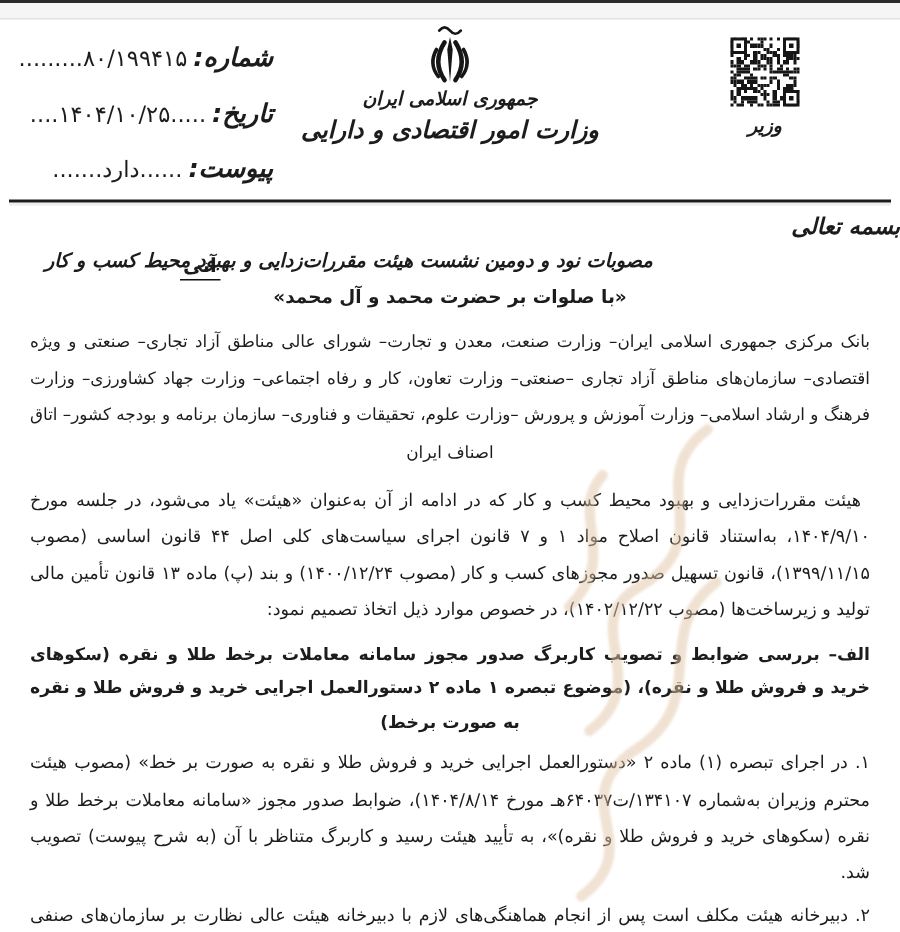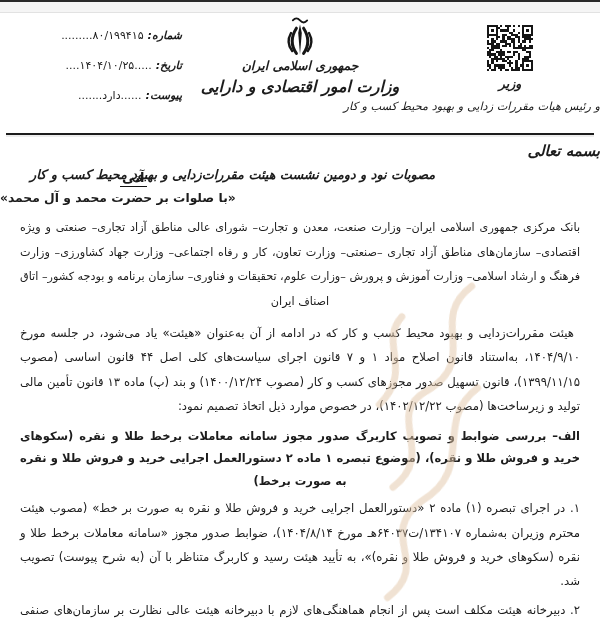--- a/index.html
+++ b/index.html
@@ -6,43 +6,43 @@
   .page{
     position:relative;width:600px;height:621px;background:#ffffff;
     font-family:"DejaVu Sans",sans-serif;color:#1c1c1c;direction:rtl;
     overflow:hidden;border-top:2px solid #2a2a2a;box-sizing:border-box;
   }
   .topband{height:10px;background:#f5f5f5;border-bottom:1px solid #e2e2e2;}
   
   .letterhead{position:relative;height:120px;}
   .meta{position:absolute;left:14px;top:16px;width:168px;}
   .meta-row{display:flex;align-items:baseline;gap:4px;margin-bottom:17px;}
-  .meta-label{font-size:11px;font-weight:bold;font-style:italic;white-space:nowrap;}
-  .meta-value{font-size:11px;letter-spacing:.4px;white-space:nowrap;text-align:right;}
+  .meta-label{font-size:17px;font-weight:bold;font-style:italic;white-space:nowrap;}
+  .meta-value{font-size:15px;letter-spacing:.4px;white-space:nowrap;text-align:right;}
   .brand{position:absolute;left:0;right:0;top:2px;text-align:center;}
   .emblem{display:block;margin:0 auto;width:36px;height:42px;}
   .country{font-size:12.5px;font-weight:bold;font-style:italic;margin-top:1px;}
   .ministry{font-size:16px;font-weight:bold;font-style:italic;margin-top:4px;}
   .signer{position:absolute;right:0;top:12px;width:180px;text-align:center;}
   .qr{width:46px;height:46px;margin:0 auto;position:relative;
       display:grid;grid-template-columns:repeat(21,1fr);grid-auto-rows:1fr;background:#fff;}
   .qr i{display:block;}
   .qr i.b{background:#161616;}
   .qr .f{position:absolute;width:11px;height:11px;border:2px solid #161616;background:#fff;box-sizing:border-box;}
   .qr .f::after{content:"";position:absolute;inset:2px;background:#161616;}
   .f1{top:0;right:0;} .f2{top:0;left:0;} .f3{bottom:0;right:0;}
   .signer-title{font-size:12.5px;font-weight:bold;font-style:italic;margin-top:5px;}
   .signer-subtitle{font-size:11.3px;font-style:italic;margin-top:9px;white-space:nowrap;}
   .rule{border:none;border-top:2.5px solid #1c1c1c;box-shadow:0 2px 0 rgba(0,0,0,.07);margin:0 6px;}
   
   .besmellah{font-size:15px;font-weight:bold;font-style:italic;margin-top:7px;}
   .urgency{position:absolute;left:72px;top:168px;font-size:13px;font-weight:bold;
            border-bottom:1.6px solid #111;padding:0 2px 1px;margin-left:48px;}
   .title{text-align:left;font-weight:bold;font-size:12.8px;margin:7px 30px 0;font-style:italic;}
-  .salavat{text-align:left;font-weight:bold;font-size:12.3px;margin-top:9px;}
+  .salavat{text-align:center;font-weight:bold;font-size:12.3px;margin-top:9px;}
   .addressees{margin:11px 20px 0;font-weight:normal;font-size:11.2px;line-height:24.5px;
               text-align:justify;text-align-last:center;}
   .intro{margin:7px 20px 0;font-size:11.7px;line-height:24.4px;text-align:justify;text-indent:6px;}
   .heading-a{margin:6px 20px 0;font-weight:bold;font-size:11.5px;line-height:22.5px;
              text-align:justify;text-align-last:center;}
   .item{margin:4px 20px 0;font-size:11.7px;line-height:24.4px;text-align:justify;}
   
   .watermark{position:absolute;left:290px;top:255px;width:210px;height:360px;
              opacity:.5;pointer-events:none;filter:blur(.6px);}
 </style>
@@ -523,21 +523,20 @@
           <i></i>
           <i class="b"></i>
           <i></i>
           <i></i>
           <i class="b"></i>
           <i class="b"></i>
           <i></i>
           <i class="b"></i>
         </div>
       <div class="signer-title">وزیر</div>
-      <div class="signer-subtitle">و رئیس هیات مقررات زدایی و بهبود محیط کسب و کار</div>
     </div>
   </div>
 
   <hr class="rule">
 
   <div class="besmellah">بسمه تعالی</div>
   <div class="urgency">آنی</div>
 
   <div class="title">مصوبات نود و دومین نشست هیئت مقررات‌زدایی و بهبود محیط کسب و کار</div>
   <div class="salavat">«با صلوات بر حضرت محمد و آل محمد»</div>

